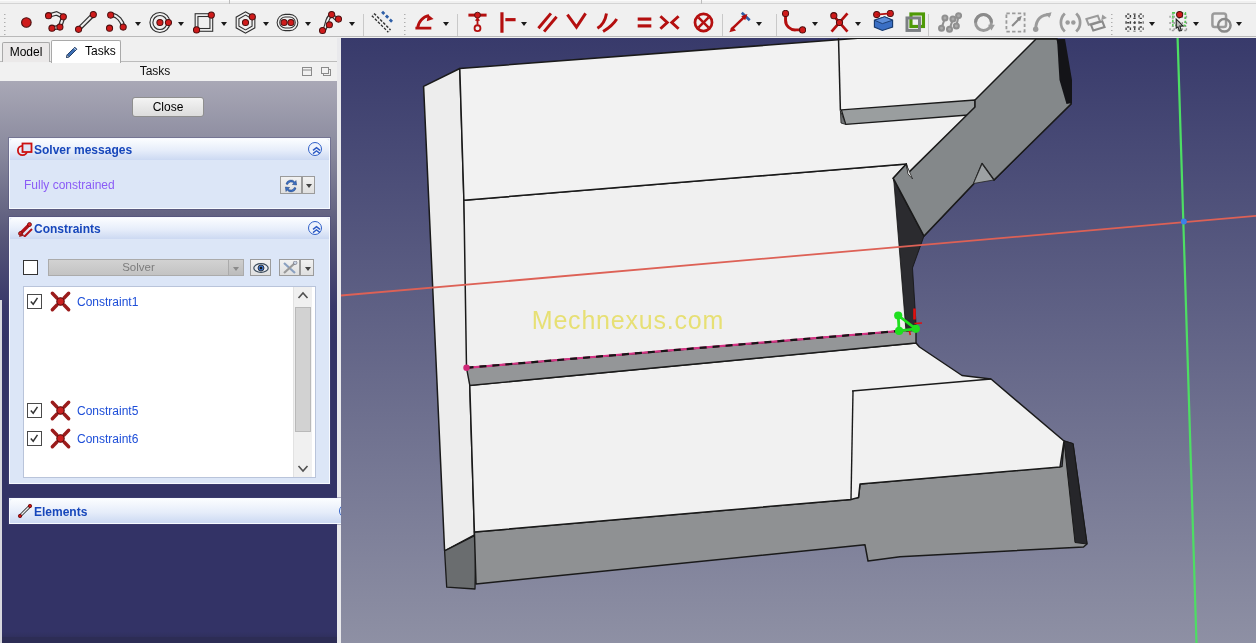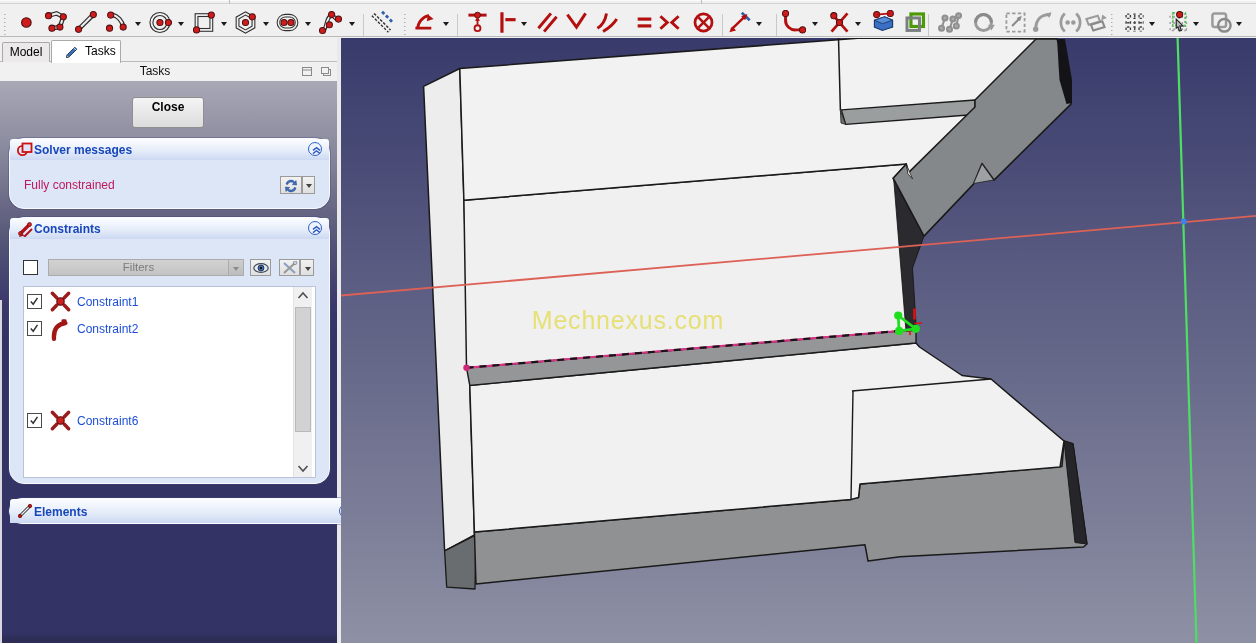--- a/index.html
+++ b/index.html
@@ -15,22 +15,22 @@
           background-size:1.5px 100%; background-repeat:no-repeat; background-position:1px 0; }
   .ticon { position:absolute; top:5px; width:25px; height:25px; }
   .tdd { position:absolute; top:17px; width:0; height:0; border-left:3.5px solid transparent; border-right:3.5px solid transparent; border-top:4.5px solid #1a1a1a; }
   
   #tabbar { left:0; top:38px; width:341px; height:24px; background:#f0f0f0; border-bottom:1px solid #bcbcbc; }
   #tabModel { left:2px; top:42px; width:48px; height:20px; background:#ebe9e9; border:1px solid #a9a9a9; border-bottom:none; border-radius:2px 2px 0 0; font-size:12px; color:#000; text-align:center; line-height:19px; }
   #tabTasks { left:51px; top:40px; width:70px; height:23px; background:#ffffff; border:1px solid #a9a9a9; border-bottom:none; border-radius:2px 2px 0 0; font-size:12px; color:#000; }
   #titlebar { left:0; top:63px; width:310px; height:18px; background:#f1f1f1; font-size:12px; color:#111; text-align:center; line-height:17px; }
   #taskarea { left:0; top:81px; width:337px; height:562px; background:linear-gradient(180deg,#a9a8b6 0%, #8a8a9e 12%, #565678 28%, #39386a 40%, #333366 46%, #333366 98%, #2c2c55 100%); }
   #splitter { left:337px; top:38px; width:4px; height:605px; background:#e9e9ec; }
-  #closebtn { left:132px; top:97px; width:72px; height:31px; background:linear-gradient(180deg,#f4f4f4,#e9e9e9 45%,#dcdcdc); border:1px solid #8f8f8f; border-radius:3px; font-size:12px; text-align:center; line-height:19px; color:#000;font-weight:bold; }
-  .sbox { background:#dce6f7; border:1px solid #f7faff; border-radius:15px; box-shadow:0 0 0 1px rgba(70,70,120,0.35); }
+  #closebtn { left:132px; top:97px; width:72px; height:20px; background:linear-gradient(180deg,#f4f4f4,#e9e9e9 45%,#dcdcdc); border:1px solid #8f8f8f; border-radius:3px; font-size:12px; text-align:center; line-height:19px; color:#000; }
+  .sbox { background:#dce6f7; border:1px solid #f7faff; border-radius:0; box-shadow:0 0 0 1px rgba(70,70,120,0.35); }
   .shead { position:absolute; left:0; top:0; right:0; height:21px; background:linear-gradient(180deg,#fbfdff, #e6edfa 55%, #ccd9f2); border-radius:3px 3px 0 0; }
   .stitle { position:absolute; left:24px; top:4px; font-size:12px; font-weight:bold; color:#1747bb; }
   .chev { position:absolute; right:7px; top:3px; width:14px; height:14px; border:1px solid #3060c8; border-radius:50%; background:#eef3fc; color:#2a58c4; }
   .chev svg { position:absolute; left:1.5px; top:1.5px; }
   .sicon { position:absolute; left:7px; top:3px; width:16px; height:16px; }
   
   #fcheck { left:23px; top:260px; width:15px; height:15px; background:#fff; border:1.5px solid #333; }
   #fcombo { left:48px; top:259px; width:181px; height:17px; background:linear-gradient(180deg,#d2d2d2,#c3c3c3); border:1px solid #ababab; font-size:11.5px; color:#7c7c7c; text-align:center; line-height:15px; }
   #fcomboarr { left:228px; top:259px; width:16px; height:17px; background:linear-gradient(180deg,#cecece,#bcbcbc); border:1px solid #ababab; }
   .btn3d { background:linear-gradient(180deg,#f2f2f2,#dfdfdf); border:1px solid #9b9b9b; }
@@ -312,21 +312,21 @@
       <circle cx="5.5" cy="8.5" r="4.6" fill="none" stroke="#cc1111" stroke-width="1.8"></circle>
       <rect x="5.5" y="1.5" width="9" height="8.5" fill="#dce6f7" stroke="#cc1111" stroke-width="1.8"></rect>
     </svg>
     <div class="stitle">Solver messages</div>
     <div class="chev">
         <svg width="11" height="11" viewBox="0 0 11 11">
           <path d="M2 5.4 L5.5 2.6 L9 5.4 M2 8.6 L5.5 5.8 L9 8.6" fill="none" stroke="#2a58c4" stroke-width="1.4"></path>
         </svg>
       </div>
   </div>
-  <div class="abs" style="left:24px;top:178px;font-size:12px;color:#be185d;">Fully constrained</div>
+  <div class="abs" style="left:24px;top:178px;font-size:12px;color:#8b5cf6;">Fully constrained</div>
   <div class="abs btn3d" style="left:280px;top:176px;width:22px;height:18px;">
     <svg style="position:absolute;left:2px;top:1px" width="16" height="16" viewBox="0 0 16 16">
       <path d="M3 6 A5 5 0 0 1 12 4.2 L13 2.5 L13.6 7 L9.3 6.4 L11 5.2 A3.8 3.8 0 0 0 4.6 6.6 Z" fill="#3a6fc4" stroke="#1d3f7a" stroke-width="0.5"></path>
       <path d="M13 10 A5 5 0 0 1 4 11.8 L3 13.5 L2.4 9 L6.7 9.6 L5 10.8 A3.8 3.8 0 0 0 11.4 9.4 Z" fill="#3a6fc4" stroke="#1d3f7a" stroke-width="0.5"></path>
     </svg>
   </div>
   <div class="abs btn3d" style="left:302px;top:176px;width:13px;height:18px;">
       <span class="darr" style="left:3px;top:7px"></span>
     </div>
 
@@ -340,21 +340,21 @@
       <path d="M2 16 L7.5 14.5 L4 11.5 Z" fill="#9b1c1c"></path>
     </svg>
     <div class="stitle">Constraints</div>
     <div class="chev">
         <svg width="11" height="11" viewBox="0 0 11 11">
           <path d="M2 5.4 L5.5 2.6 L9 5.4 M2 8.6 L5.5 5.8 L9 8.6" fill="none" stroke="#2a58c4" stroke-width="1.4"></path>
         </svg>
       </div>
   </div>
   <div id="fcheck" class="abs"></div>
-  <div id="fcombo" class="abs">Filters</div>
+  <div id="fcombo" class="abs">Solver</div>
   <div id="fcomboarr" class="abs">
       <span class="darr" style="left:4px;top:7px;border-top-color:#8a8a8a"></span>
     </div>
   <div class="abs btn3d" style="left:250px;top:259px;width:21px;height:17px;">
     <svg style="position:absolute;left:1px;top:1px" width="18" height="14" viewBox="0 0 18 14">
       <ellipse cx="9" cy="7" rx="7.2" ry="4.4" fill="#e7ebf2" stroke="#3a4a5a" stroke-width="1.2"></ellipse>
       <circle cx="9" cy="7" r="3" fill="#3a6fc4" stroke="#222" stroke-width="0.8"></circle>
       <circle cx="9" cy="7" r="1.2" fill="#111"></circle>
     </svg>
   </div>
@@ -397,32 +397,32 @@
         <span class="cchk">
           <svg width="12" height="12" viewBox="0 0 12 12">
             <use href="#ic-check"></use>
           </svg>
         </span>
         <svg class="cico" width="23" height="23" viewBox="0 0 23 23">
           <use href="#ic-coinc"></use>
         </svg>
         <span class="ctxt">Constraint1</span>
       </div>
-    <div class="crow" style="top:28px">
+    <div class="crow" style="top:110px">
         <span class="cchk">
           <svg width="12" height="12" viewBox="0 0 12 12">
             <use href="#ic-check"></use>
           </svg>
         </span>
         <svg class="cico" width="23" height="23" viewBox="0 0 23 23">
-          <use href="#ic-tang"></use>
-        </svg>
-        <span class="ctxt">Constraint2</span>
+          <use href="#ic-coinc"></use>
+        </svg>
+        <span class="ctxt">Constraint5</span>
       </div>
-    <div class="crow" style="top:120px">
+    <div class="crow" style="top:138px">
         <span class="cchk">
           <svg width="12" height="12" viewBox="0 0 12 12">
             <use href="#ic-check"></use>
           </svg>
         </span>
         <svg class="cico" width="23" height="23" viewBox="0 0 23 23">
           <use href="#ic-coinc"></use>
         </svg>
         <span class="ctxt">Constraint6</span>
       </div>

